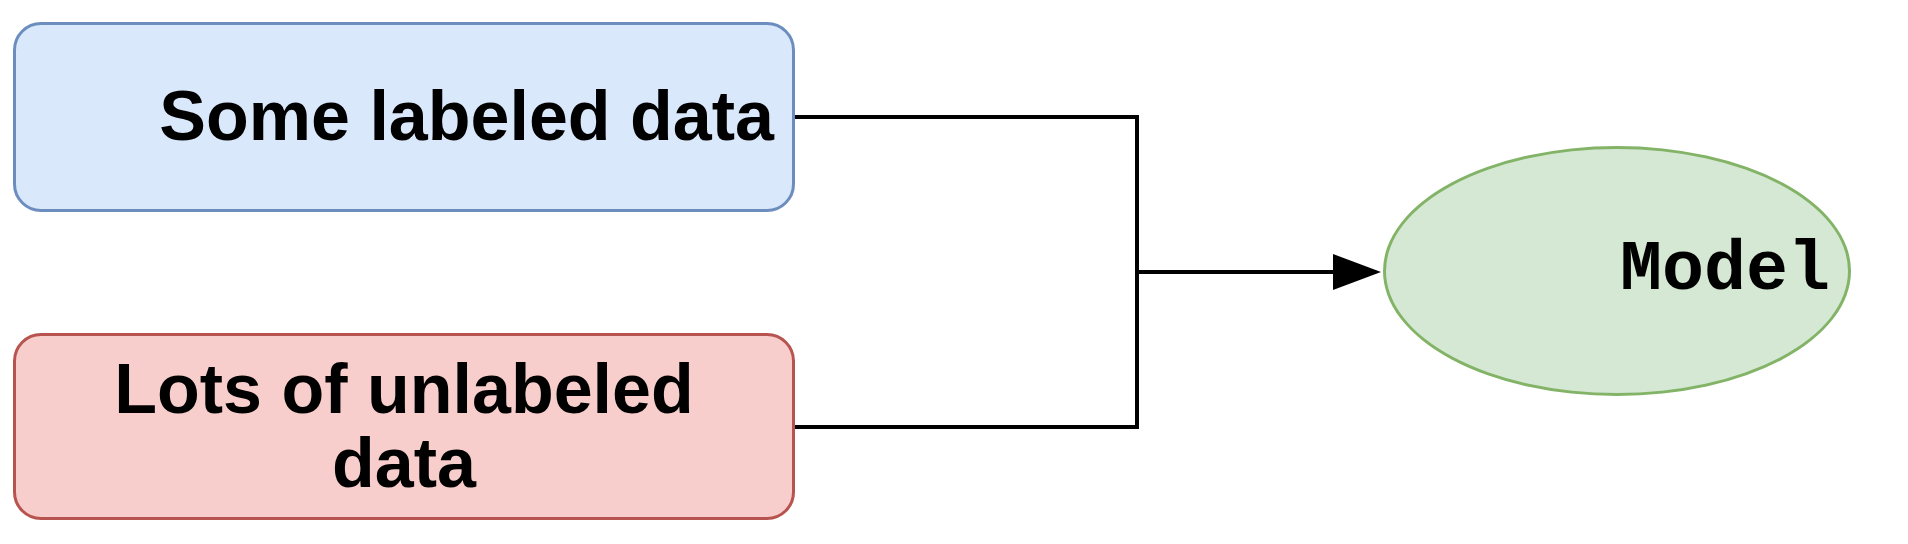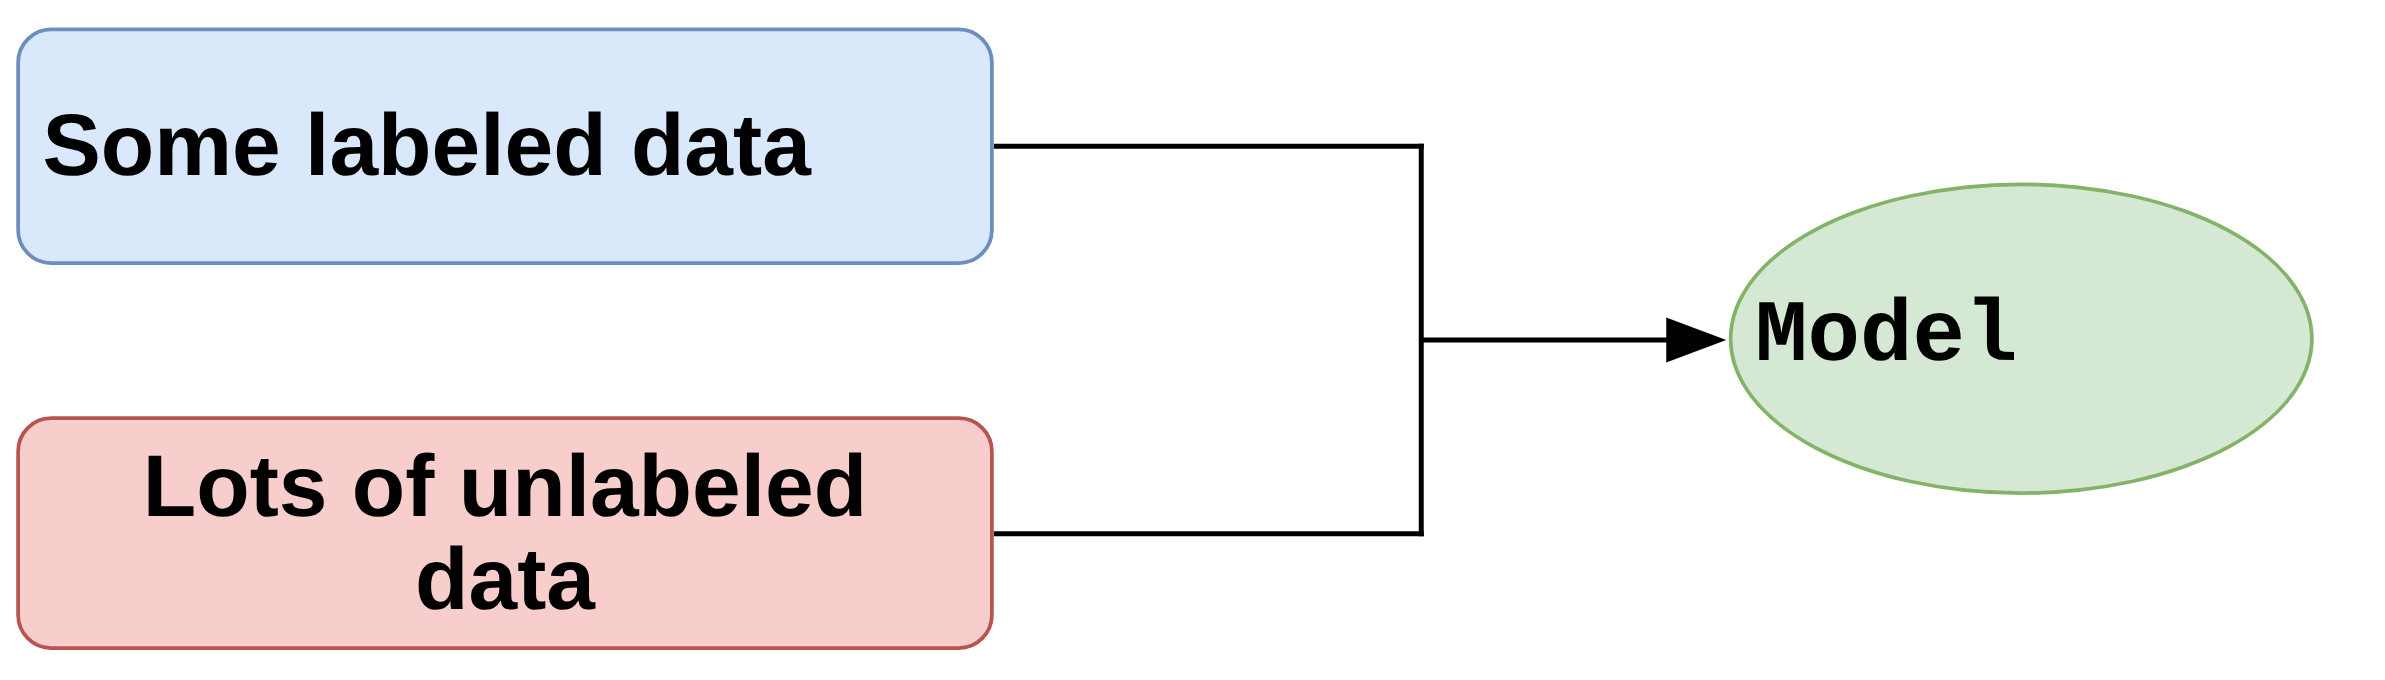--- a/index.html
+++ b/index.html
@@ -21,21 +21,21 @@
     top: 0;
     width: 1908px;
     height: 544px;
     pointer-events: none;
   }
   .node {
     position: absolute;
     box-sizing: border-box;
     display: flex;
     align-items: center;
-    justify-content: flex-start;
+    justify-content: flex-end;
     text-align: center;
     font-weight: bold;
     color: #000000;
     border-style: solid;
     border-width: 3px;
     font-size: 70px;
     line-height: 1.05;
     padding: 0 18px;
   }
   .rect {

